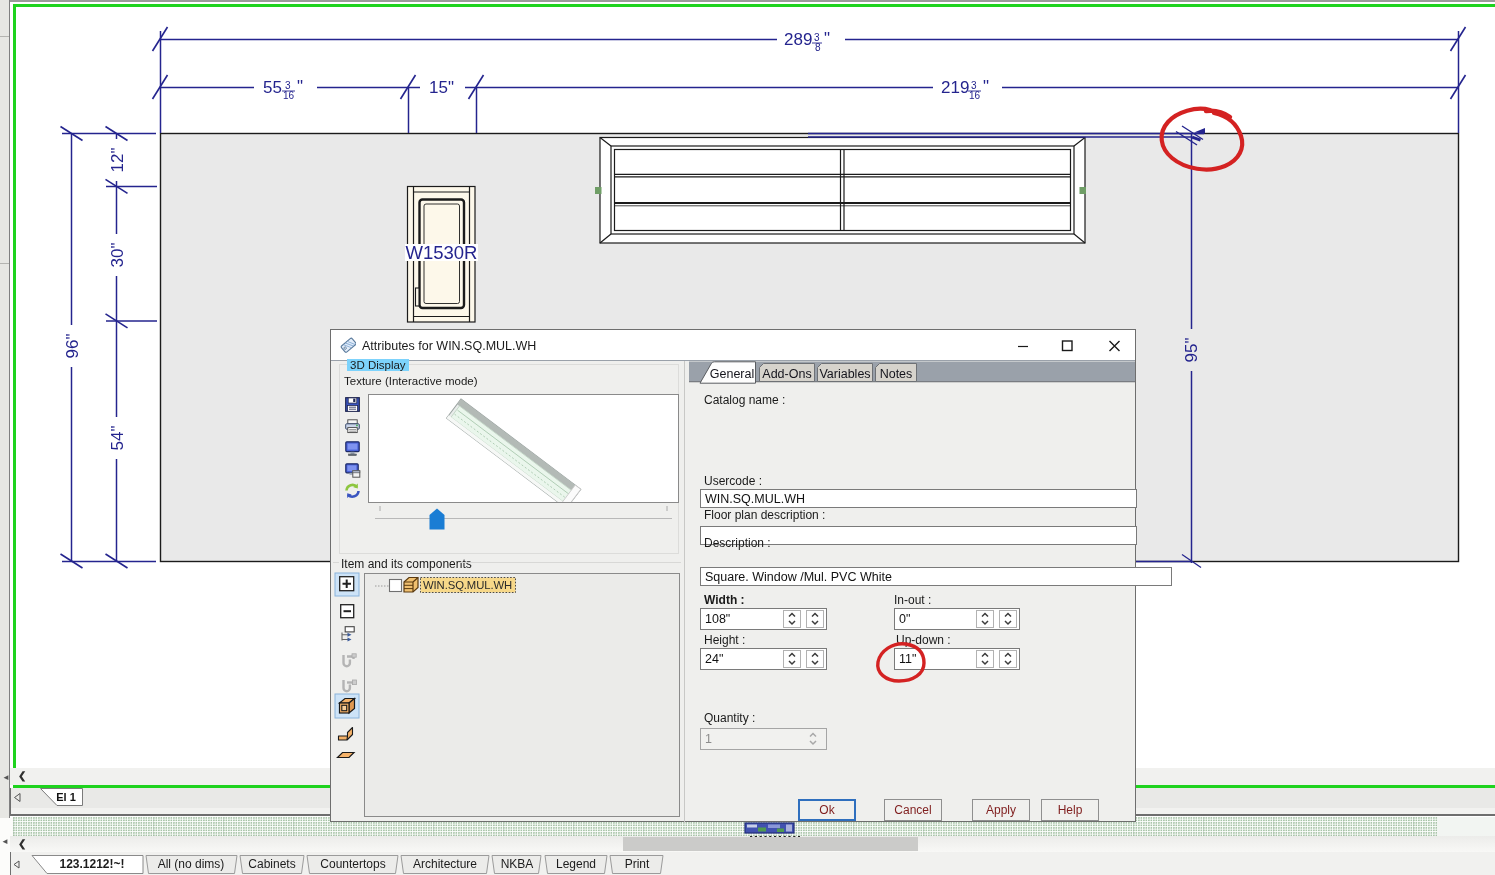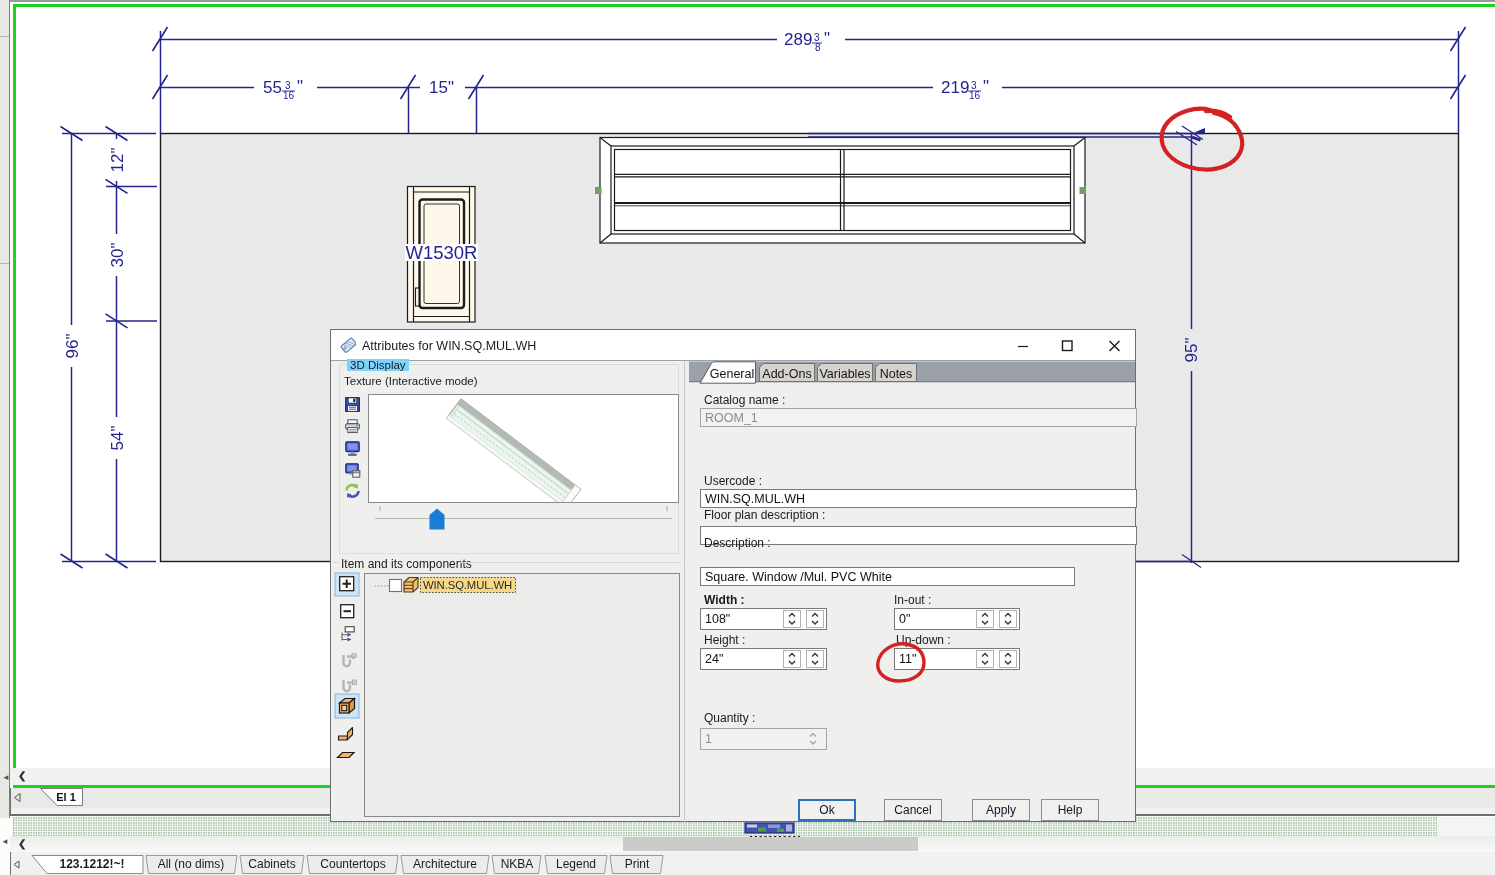--- a/index.html
+++ b/index.html
@@ -34,21 +34,21 @@
   
   #dlg *{box-sizing:border-box;}
   .dl{position:absolute;font-size:12px;color:#1a1a1a;white-space:nowrap;}
   .din{position:absolute;background:#fff;border:1px solid #7a7a7a;height:19px;font-size:12.5px;
        color:#111;padding:2px 0 0 4px;}
   .din.dis{background:#f2f2f0;color:#8c8c8c;border-color:#a5a5a5;}
   .spgrp{position:absolute;background:#fff;border:1px solid #7a7a7a;height:22px;font-size:12.5px;
         color:#111;padding:3px 0 0 4px;}
   .spgrp.dis{background:#f1f1ef;color:#8c8c8c;border-color:#a5a5a5;}
   .dbtn{position:absolute;width:58px;height:22px;background:#f0f0ee;border:1px solid #8f8f8f;
-        font-size:12px;color:#0f172a;text-align:center;line-height:20px;}
+        font-size:12px;color:#7f1d1d;text-align:center;line-height:20px;}
   
   #redsvg{left:0;top:0;z-index:9;pointer-events:none;}
   svg{display:block;}
   #drawsvg{z-index:1;left:0;top:0;}
 </style>
 </head>
 <body>
 <div class="abs" id="topbar"></div>
 <div class="abs" id="leftstrip"></div>
 <div class="abs" style="left:0;top:263px;width:9px;height:1px;background:#b4b4b0;z-index:3;"></div>
@@ -389,27 +389,26 @@
       <text x="98" y="16.5" text-anchor="middle">Add-Ons</text>
       <path d="M128.5 20.5 L128.5 6.5 L132.5 2.5 L183.5 2.5 L183.5 20.5 Z" fill="#d6d3cc" stroke="#6e7175" stroke-width="1"></path>
       <text x="156" y="16.5" text-anchor="middle">Variables</text>
       <path d="M186.5 20.5 L186.5 6.5 L190.5 2.5 L227.5 2.5 L227.5 20.5 Z" fill="#d6d3cc" stroke="#6e7175" stroke-width="1"></path>
       <text x="207" y="16.5" text-anchor="middle">Notes</text>
       <path d="M11 22.2 L22.5 2.2 Q23.5 0.8 25.5 0.8 L66.5 0.8 L66.5 22.2 Z" fill="#fdfdfd" stroke="#5a5d61" stroke-width="1"></path>
       <text x="43" y="16.5" text-anchor="middle">General</text>
     </g>
   </svg>
   <div class="dl" style="left:373px;top:63px;">Catalog name :</div>
-  <div class="din dis" style="left:369px;top:78px;width:437px;">ROOM_1</div>
   <div class="dl" style="left:373px;top:144px;">Usercode :</div>
   <div class="din" style="left:369px;top:159px;width:437px;">WIN.SQ.MUL.WH</div>
   <div class="dl" style="left:373px;top:178px;">Floor plan description :</div>
   <div class="din" style="left:369px;top:196px;width:437px;"></div>
   <div class="dl" style="left:373px;top:206px;">Description :</div>
-  <div class="din" style="left:369px;top:237px;width:375px;">Square. Window /Mul. PVC White</div>
+  <div class="din" style="left:369px;top:237px;width:472px;">Square. Window /Mul. PVC White</div>
   <div class="dl" style="left:373px;top:263px;font-weight:bold;">Width :</div>
   <div class="spgrp" style="left:369px;top:278px;width:127px;">108"</div>
   <div class="dl" style="left:563px;top:263px;">In-out :</div>
   <div class="spgrp" style="left:563px;top:278px;width:126px;">0"</div>
   <div class="dl" style="left:373px;top:303px;">Height :</div>
   <div class="spgrp" style="left:369px;top:318px;width:127px;">24"</div>
   <div class="dl" style="left:565px;top:303px;">Up-down :</div>
   <div class="spgrp" style="left:563px;top:318px;width:126px;">11"</div>
   <svg class="abs" style="left:452px;top:280px;" width="42" height="18" viewBox="0 0 42 18">
     <rect x="0.5" y="0.5" width="17" height="17" fill="#fff" stroke="#b2b2b2"></rect>

